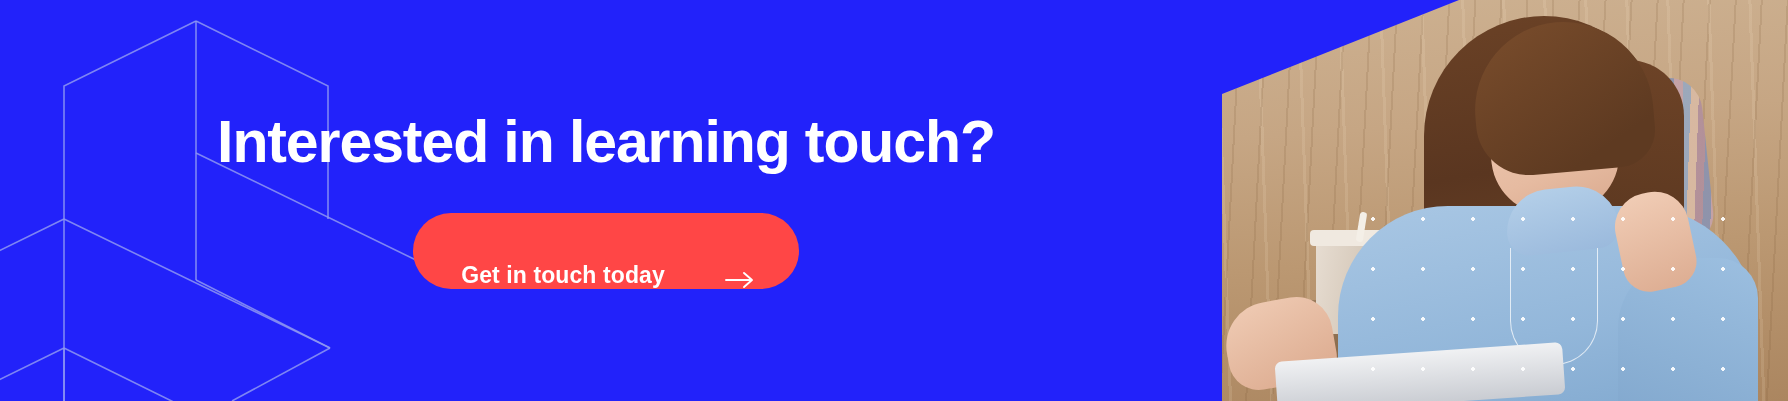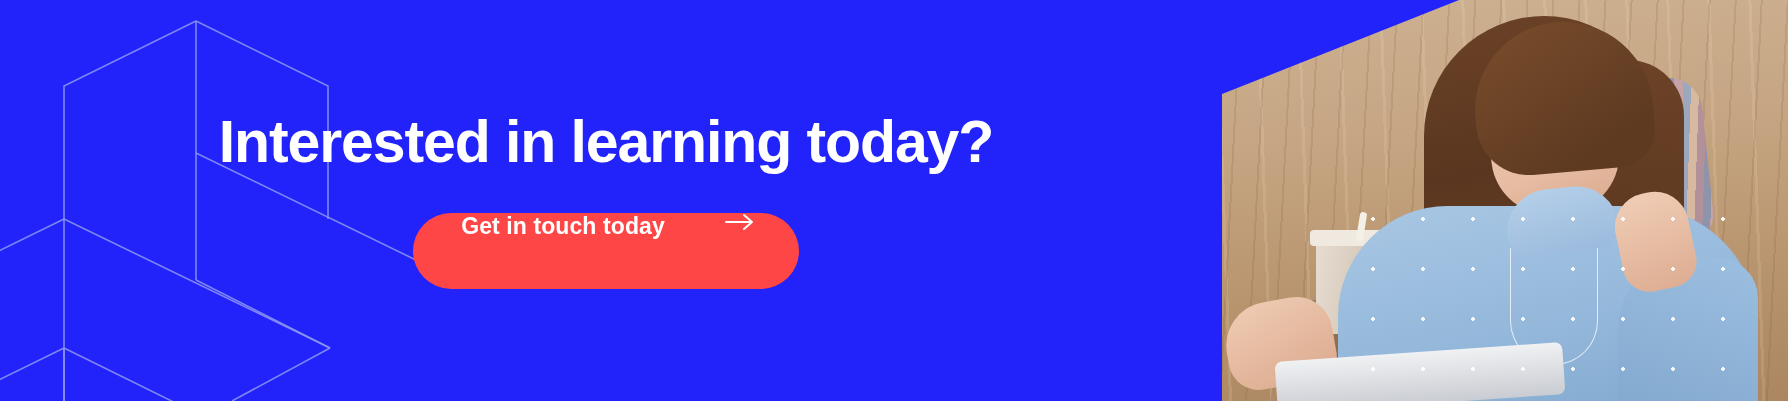--- a/index.html
+++ b/index.html
@@ -48,21 +48,21 @@
     text-align: center;
     padding-left: 22px;
     white-space: nowrap;
   }
   .cta-wrap {
     margin-top: 41px;
     padding-left: 22px;
   }
   .cta-button {
     display: inline-flex;
-    align-items: flex-start;
+    align-items: flex-end;
     gap: 60px;
     background: #ff4646;
     color: #ffffff;
     border: none;
     border-radius: 40px;
     height: 76px;
     padding: 0 44px 0 48px;
     font-family: "Liberation Sans", sans-serif;
     font-size: 23px;
     font-weight: 600;
@@ -275,21 +275,21 @@
       <path d="M64 219 L330 348"></path>
       <path d="M196 280 L330 348"></path>
       <path d="M64 348 L-40 399"></path>
       <path d="M64 348 L64 401"></path>
       <path d="M64 348 L196 413"></path>
       <path d="M330 348 L232 401"></path>
     </g>
   </svg>
 
   <div class="content">
-    <h1 class="headline">Interested in learning today?</h1>
+    <h1 class="headline">Interested in learning touch?</h1>
     <div class="cta-wrap">
       <button class="cta-button">
         <span class="cta-label">Get in touch today</span>
         <span class="cta-arrow">
           <svg width="30" height="18" viewBox="0 0 30 18" aria-hidden="true">
             <path d="M1 9 H26 M19 2 L27 9 L19 16" fill="none" stroke="#ffffff" stroke-width="1.9" stroke-linecap="round" stroke-linejoin="round"></path>
           </svg>
         </span>
       </button>
     </div>

